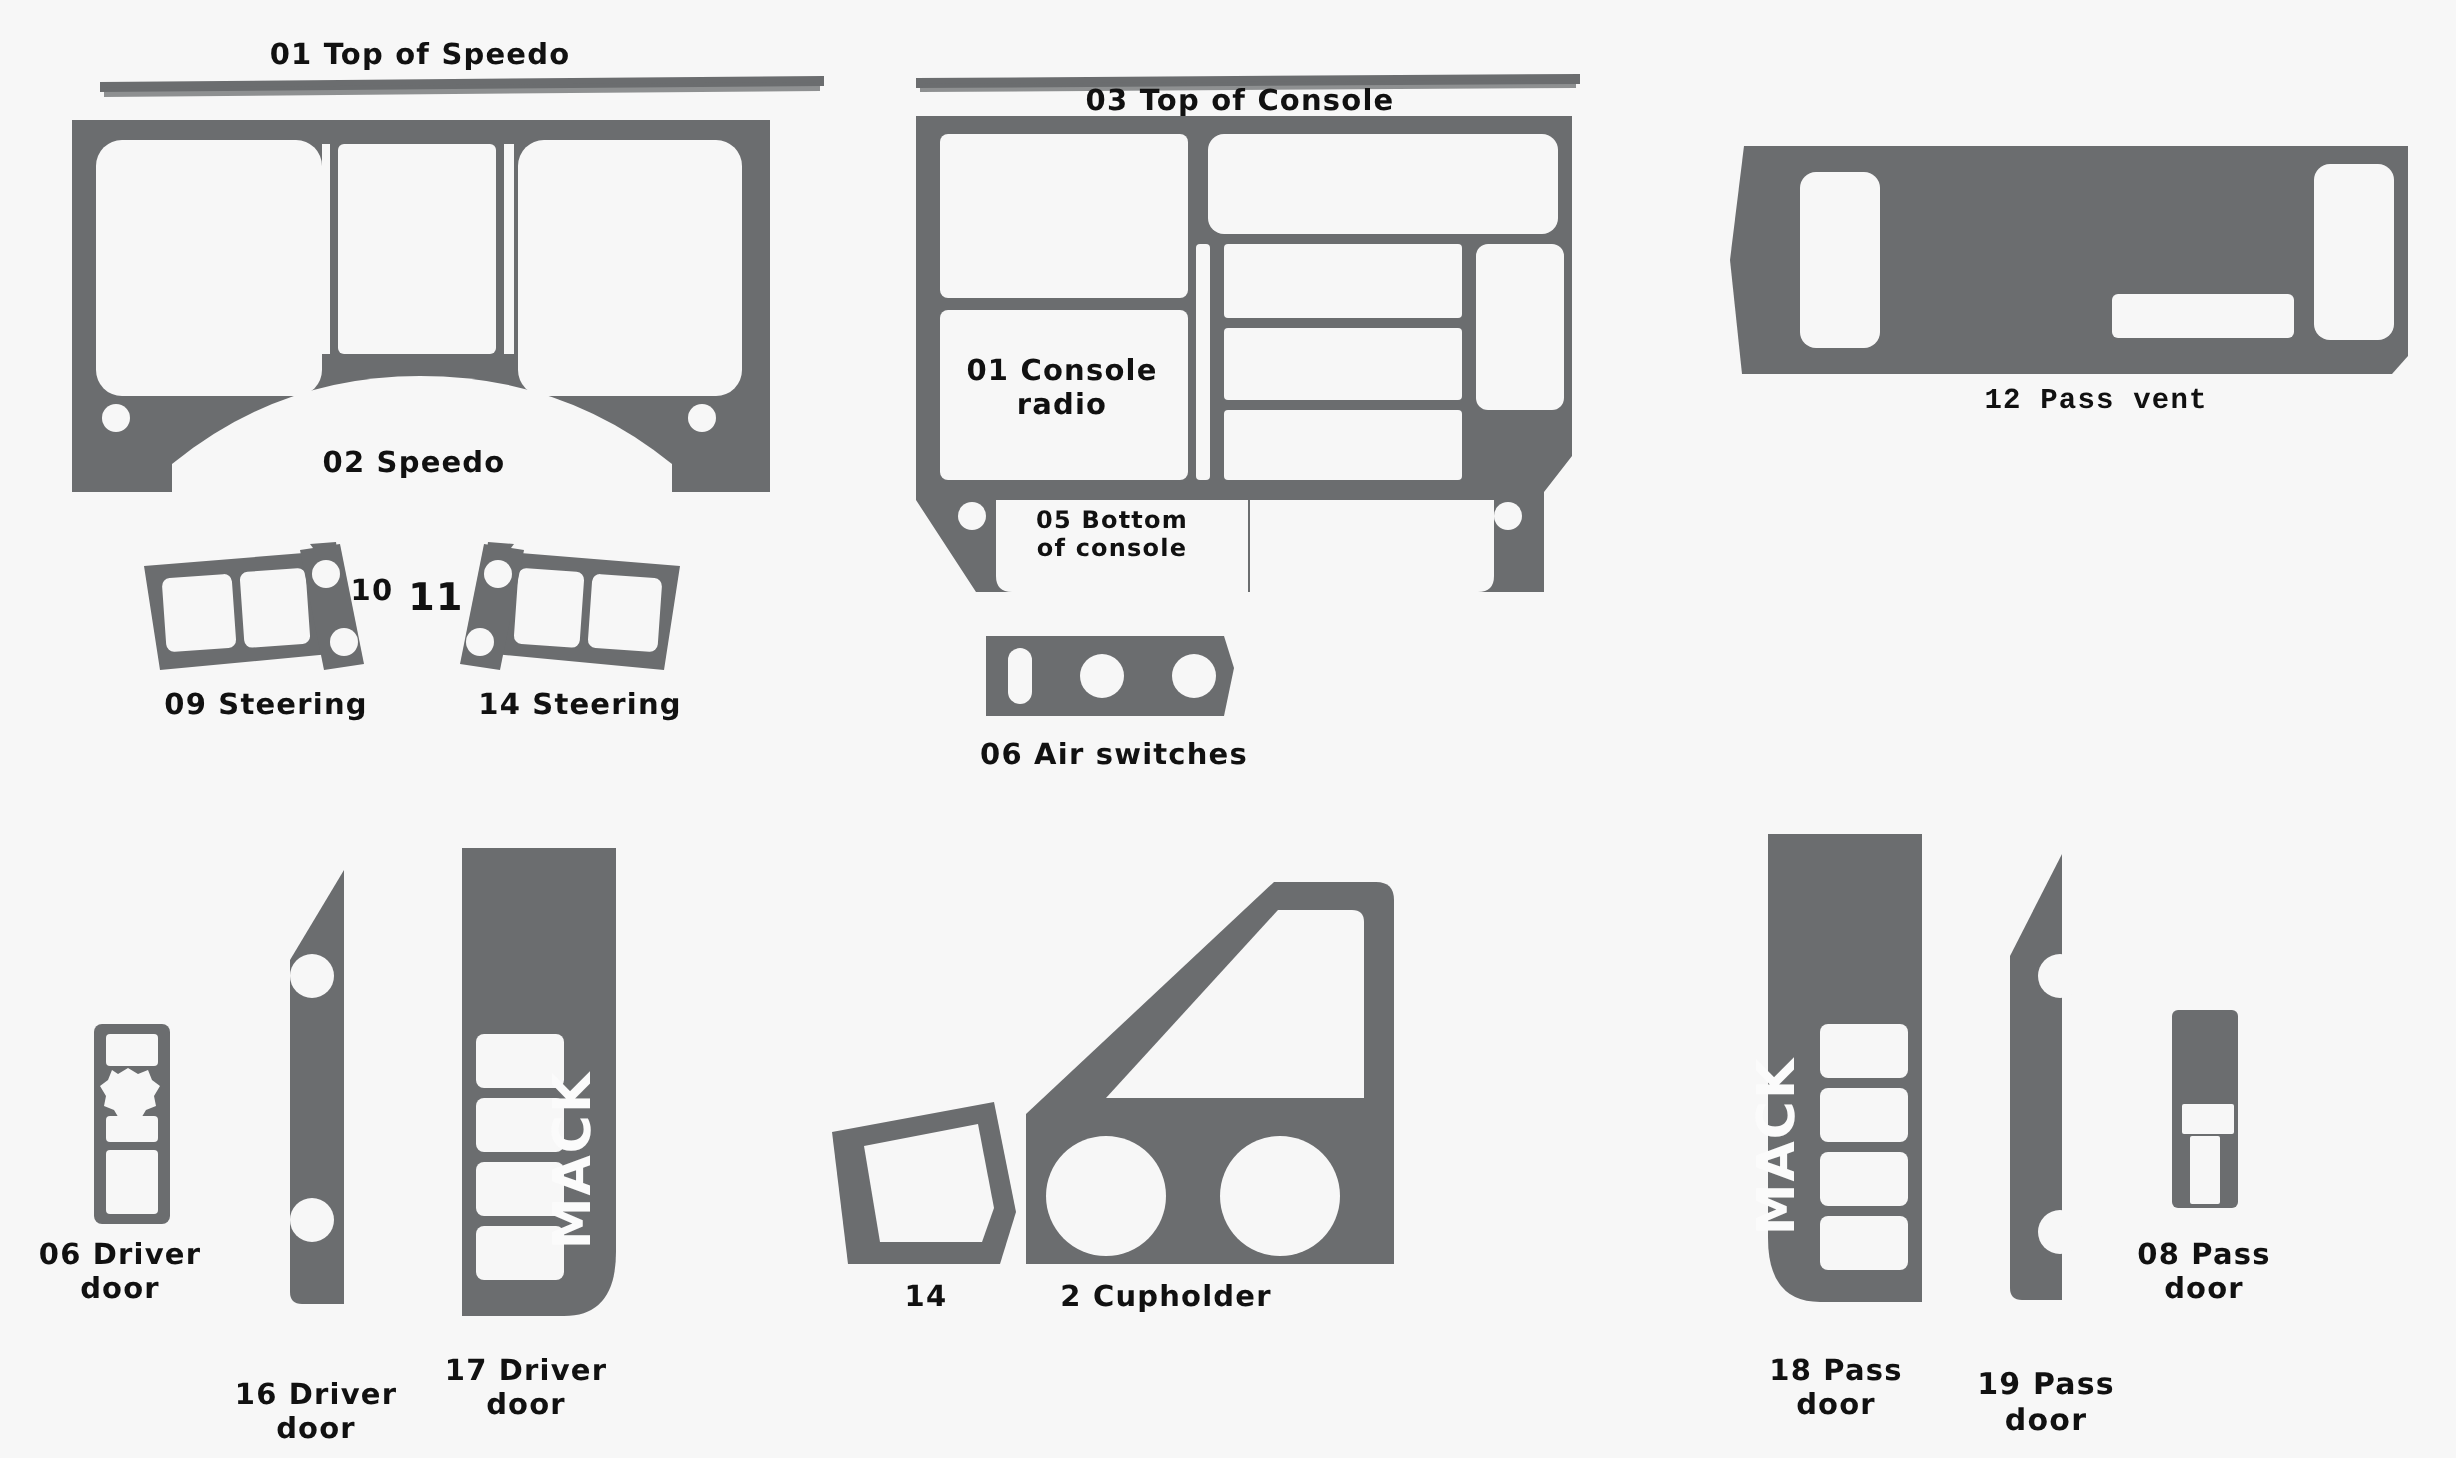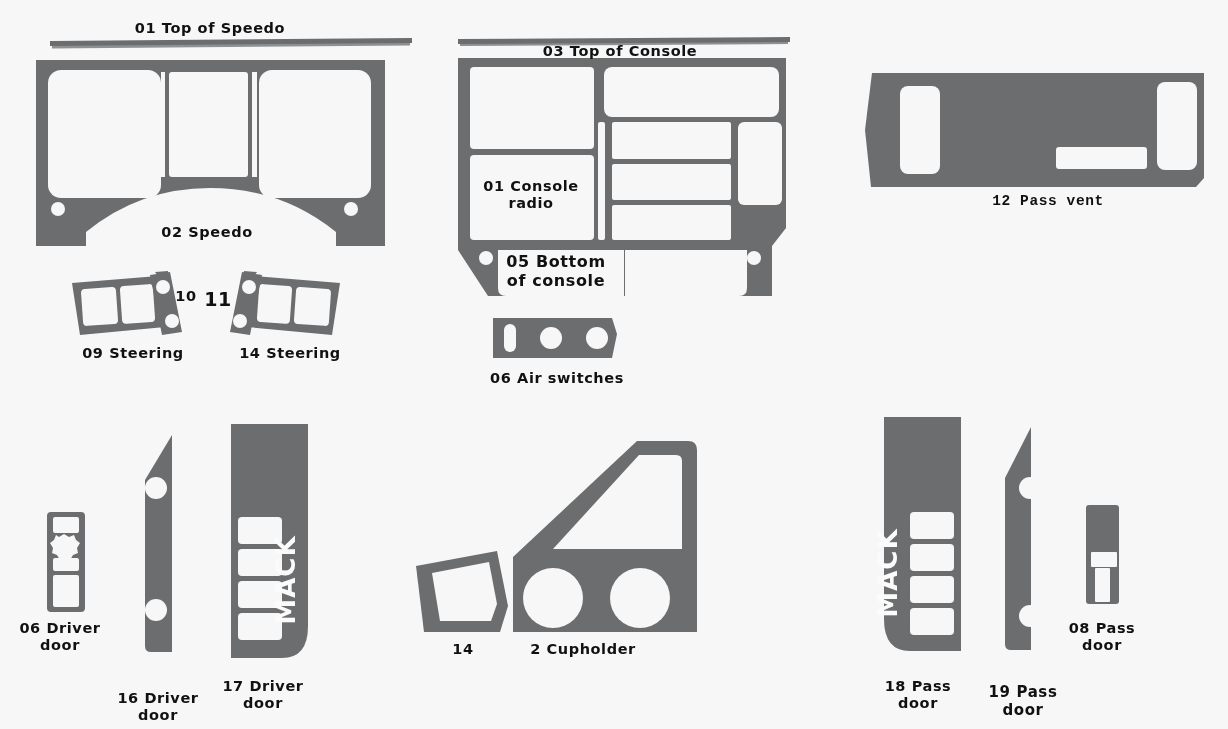--- a/index.html
+++ b/index.html
@@ -204,21 +204,21 @@
 
 <div class="lbl c" style="left:210px;top:20px;font-size:14.5px;">01 Top of  Speedo</div>
 
 <div class="lbl c" style="left:207px;top:224px;font-size:14.5px;">02 Speedo</div>
 
 <div class="lbl c" style="left:620px;top:19px;font-size:14.5px;margin-top:24px;">03 Top of  Console</div>
 
 <div class="lbl c" style="left:531px;top:178px;font-size:14.5px;">01 Console
 radio</div>
 
-<div class="lbl c" style="left:556px;top:253px;font-size:16px;">05 Bottom
+<div class="lbl c" style="left:556px;top:253px;font-size:12px;">05 Bottom
 of console</div>
 
 <div class="lbl c" style="left:557px;top:370px;font-size:14.5px;">06 Air switches</div>
 
 <div class="lbl c" style="left:1048px;top:193px;font-size:14.5px;font-family:Liberation Mono, monospace;">12 Pass vent</div>
 
 <div class="lbl c" style="left:133px;top:345px;font-size:14.5px;">09 Steering</div>
 
 <div class="lbl c" style="left:186px;top:288px;font-size:14.5px;">10</div>
 

